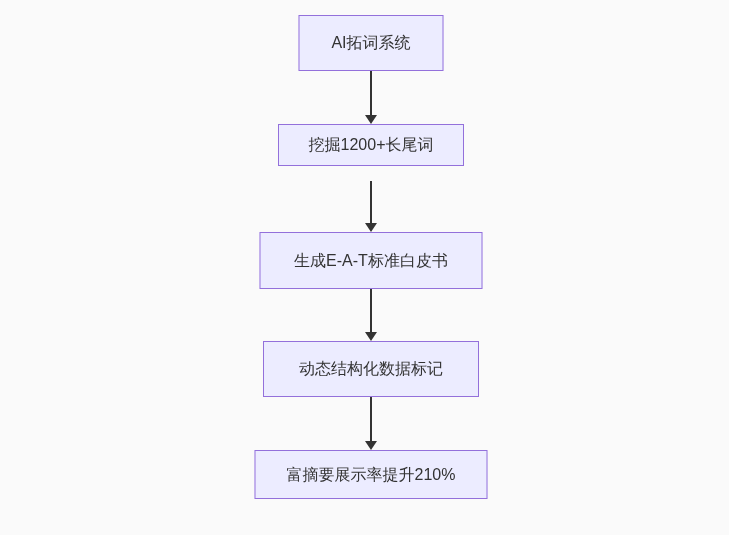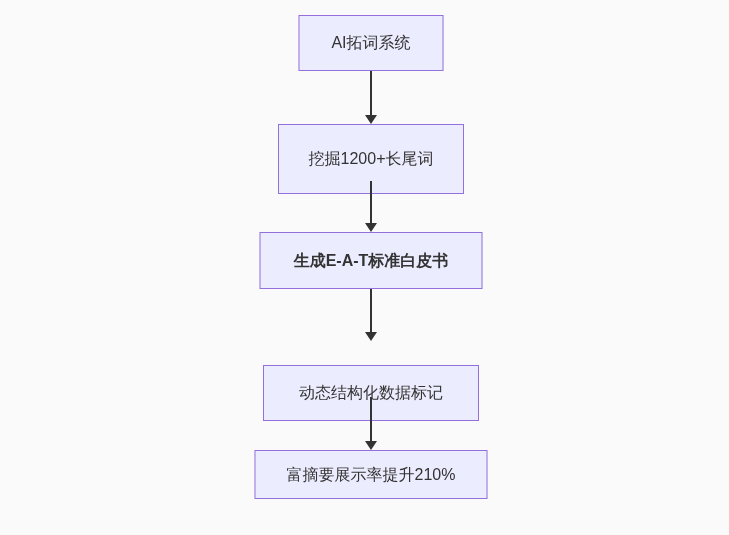--- a/index.html
+++ b/index.html
@@ -29,23 +29,23 @@
     align-items: center;
     justify-content: center;
   }
   .node-label {
     color: #333333;
     font-size: 16px;
     line-height: 1.2;
     white-space: nowrap;
   }
   .node-0 { top: 15px;  width: 145px; height: 56px; }
-  .node-1 { top: 124px; width: 186px; height: 70px; }
-  .node-2 { top: 232px; width: 223px; height: 57px; font-weight: bold; }
-  .node-3 { top: 341px; width: 216px; height: 56px; margin-top: 24px; }
+  .node-1 { top: 124px; width: 186px; height: 42px; }
+  .node-2 { top: 232px; width: 223px; height: 57px; }
+  .node-3 { top: 341px; width: 216px; height: 56px; }
   .node-4 { top: 450px; width: 233px; height: 49px; }
 
   .edge {
     position: absolute;
     left: 371px;
     transform: translateX(-50%);
     width: 14px;
     display: flex;
     flex-direction: column;
     align-items: center;

